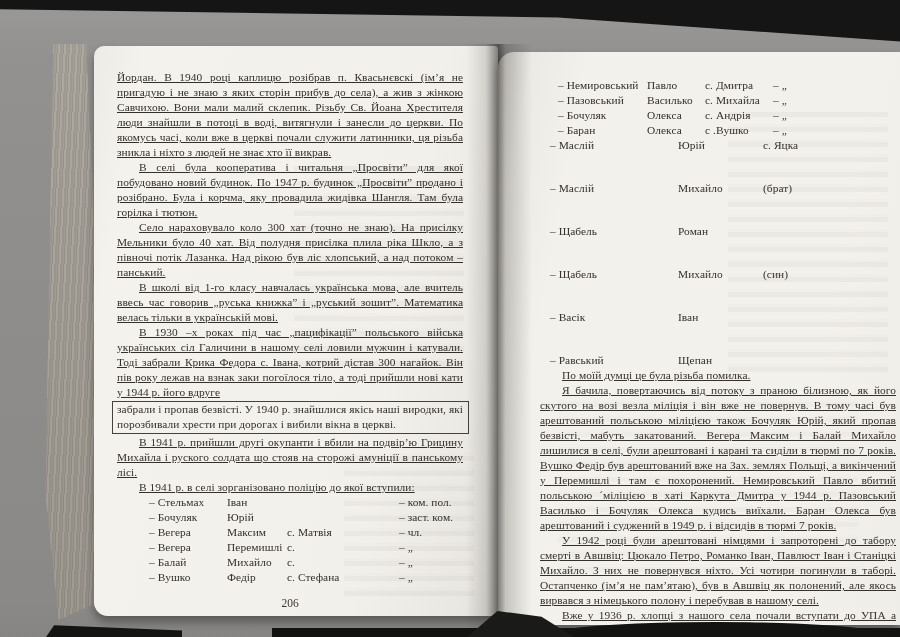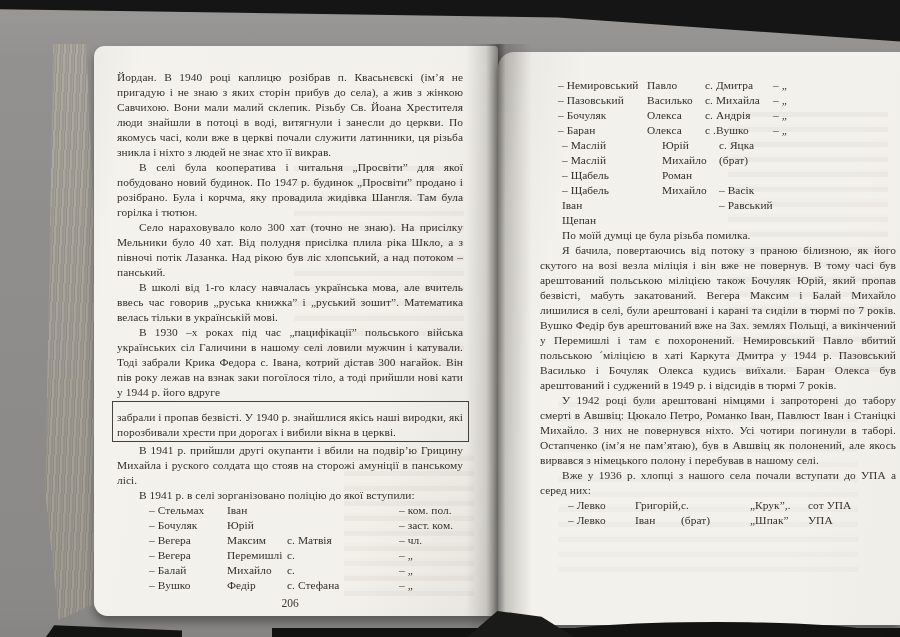--- a/index.html
+++ b/index.html
@@ -31,30 +31,30 @@
   .gutter{position:absolute;left:466px;top:44px;width:66px;height:584px;pointer-events:none;
     background:linear-gradient(to right,rgba(40,36,32,0) 0,rgba(40,36,32,.14) 30%,rgba(25,23,20,.52) 49%,rgba(40,36,32,.22) 60%,rgba(40,36,32,0) 100%);}
   
   .bleed{position:absolute;pointer-events:none;opacity:.6;filter:blur(.6px);
     background:repeating-linear-gradient(0deg,rgba(118,110,100,.10) 0 5px,rgba(118,110,100,.03) 5px 8px,rgba(0,0,0,0) 8px 15px);}
   
   .textblock{position:absolute;font-size:11.4px;line-height:15px;color:#35302b;
     text-align:justify;letter-spacing:.05px;}
   .tb-left{left:23px;top:24px;width:346px;}
   .tb-right{left:42px;top:26px;width:356px;}
-  p.para{margin:0;text-indent:22px;}
+  p.para{margin:0;text-indent:22px;text-decoration:underline;}
   p.para.noindent{text-indent:0;}
   p.para.leftalign{text-align:left;}
-  .boxed{border:1.5px solid #45423d;margin:1px -6px 1px -5px;padding:8px 5px 1px 4px;
+  .boxed{border:1.5px solid #45423d;margin:1px -6px 1px -5px;padding:0 5px 1px 4px;
     text-align:justify;text-indent:0;}
   .roster{display:grid;white-space:nowrap;}
   .roster > span{overflow:visible;}
   .roster-left{margin-left:32px;grid-template-columns:78px 60px 112px 1fr;}
   .roster-cont{margin-left:18px;grid-template-columns:89px 58px 68px 1fr;}
-  .roster-killed{margin-left:22px;grid-template-columns:100px 57px 1fr;}
+  .roster-killed{margin-left:10px;grid-template-columns:100px 57px 1fr;gap:28px;}
   .roster-upa{margin-left:28px;grid-template-columns:67px 46px 69px 58px 1fr;}
   .list-heading{margin:0;margin-left:12px;text-align:left;text-indent:0;}
   .pagenum{position:absolute;bottom:7px;font-size:11.5px;color:#3a3530;text-align:center;}
   .pagenum-left{left:23px;width:346px;}
   .pagenum-right{left:42px;width:356px;}
   
   .bottom-band{position:absolute;left:272px;right:0;bottom:0;height:9px;background:#121211;}
   .bottom-bump{position:absolute;left:548px;width:336px;bottom:0;height:15px;background:#131312;
     border-radius:55% 55% 0 0/95% 95% 0 0;}
   .spine-wedge{position:absolute;left:458px;bottom:0;width:116px;height:26px;background:#1a1a18;
@@ -138,20 +138,21 @@
           <span>Юрій</span>
           <span>с. Яцка</span>
         <span>– Маслій</span>
           <span>Михайло</span>
           <span>(брат)</span>
         <span>– Щабель</span>
           <span>Роман</span>
           <span></span>
         <span>– Щабель</span>
           <span>Михайло</span>
+          <span>(син)</span>
         <span>– Васік</span>
           <span>Іван</span>
           <span></span>
         <span>– Равський</span>
           <span>Щепан</span>
           <span></span>
       </div>
       <p class="para">По моїй думці це була різьба помилка.</p>
       <p class="para">Я бачила, повертаючись від потоку з праною білизною, як його скутого на возі везла міліція і він вже не повернув. В тому часі був арештований польською міліцією також Бочуляк Юрій, який пропав безвісті, мабуть закатований. Вегера Максим і Балай Михайло лишилися в селі, були арештовані і карані та сиділи в тюрмі по 7 років. Вушко Федір був арештований вже на Зах. землях Польщі, а викінчений у Перемишлі і там є похоронений. Немировський Павло вбитий польською ´міліцією в хаті Каркута Дмитра у 1944 р. Пазовський Василько і Бочуляк Олекса кудись виїхали. Баран Олекса був арештований і суджений в 1949 р. і відсидів в тюрмі 7 років.</p>
       <p class="para">У 1942 році були арештовані німцями і запроторені до табору смерті в Авшвіц: Цюкало Петро, Романко Іван, Павлюст Іван і Станіцкі Михайло. З них не повернувся ніхто. Усі чотири погинули в таборі. Остапченко (ім’я не пам’ятаю), був в Авшвіц як полонений, але якось вирвався з німецького полону і перебував в нашому селі.</p>

